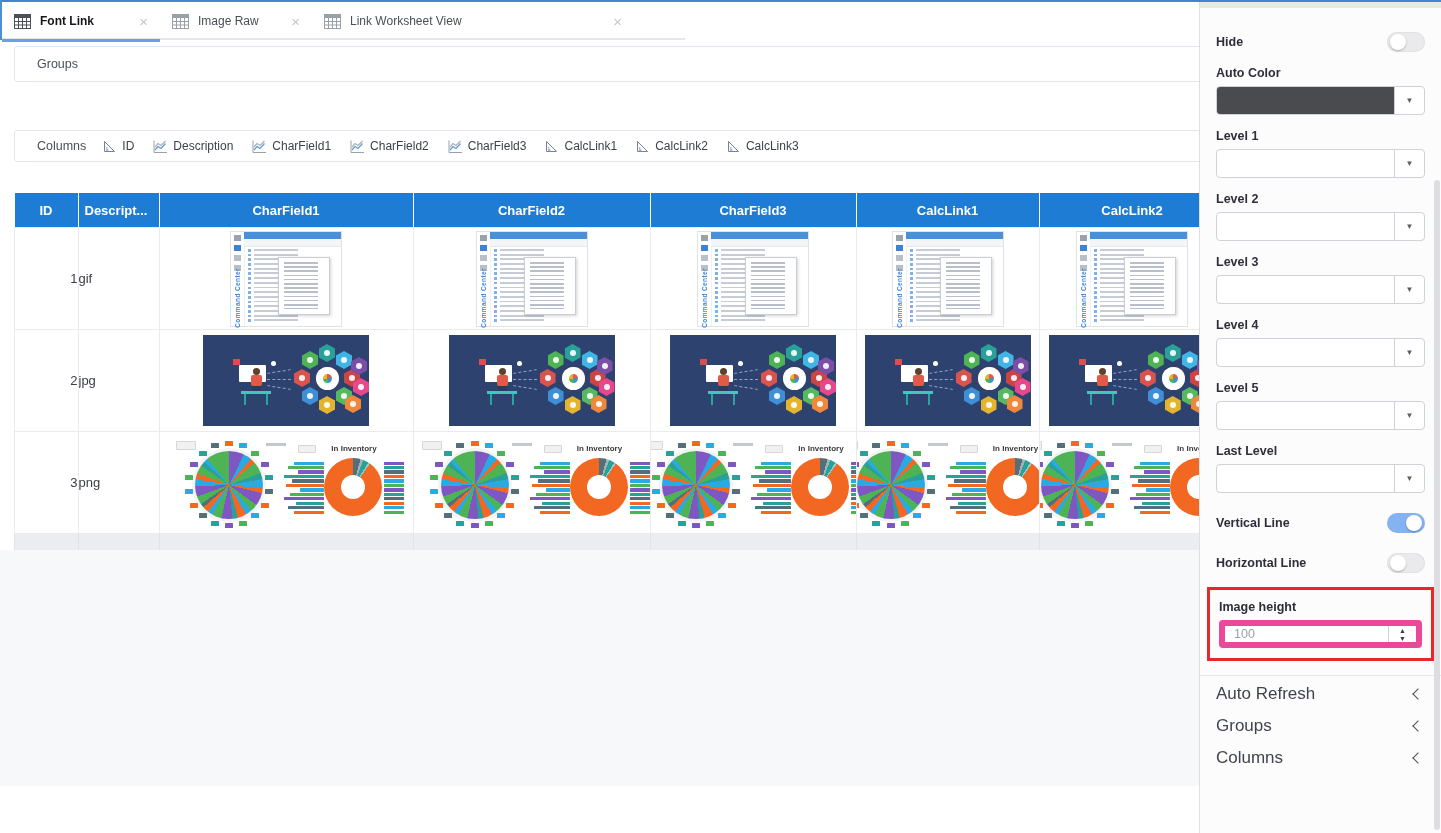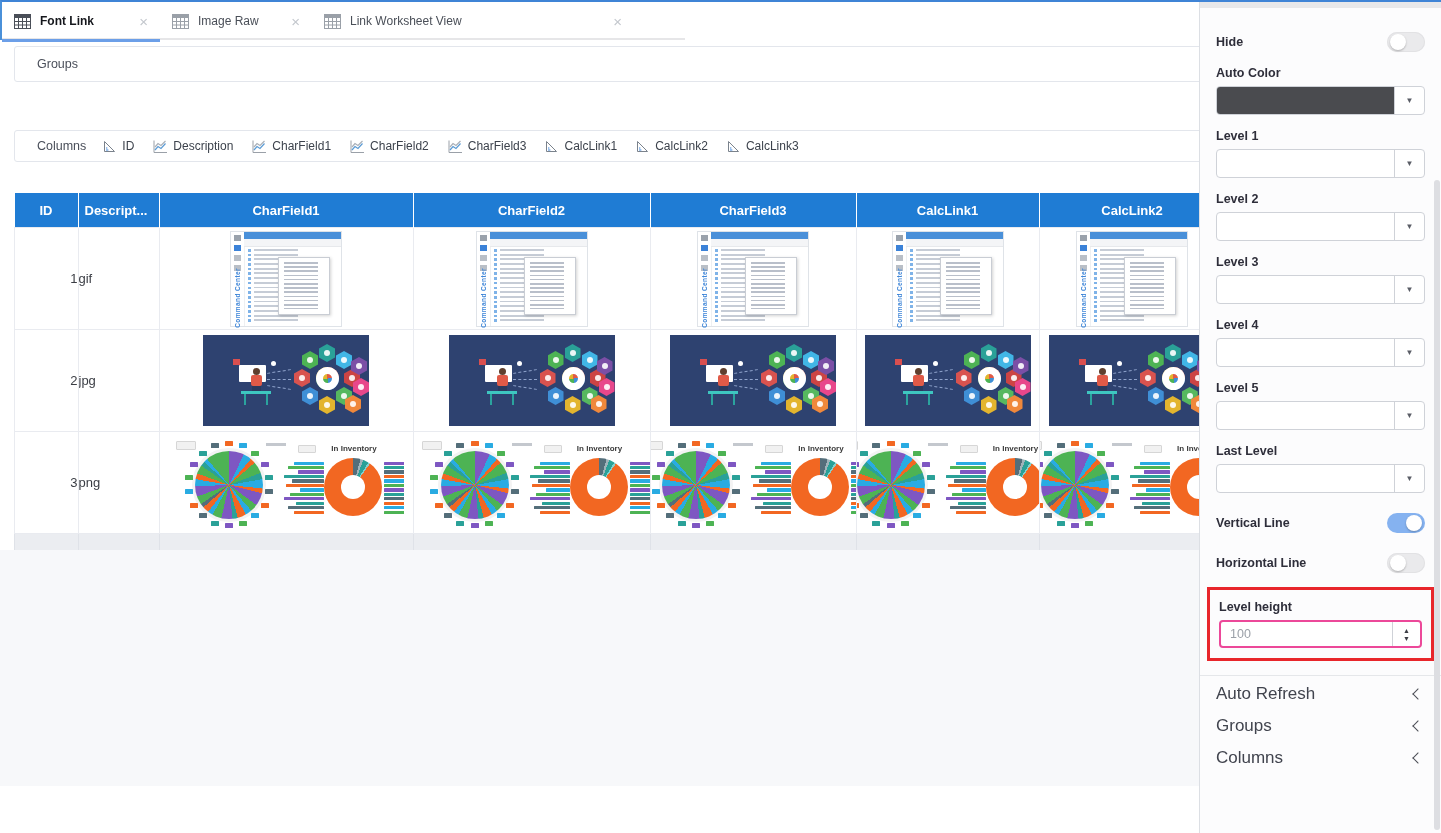--- a/index.html
+++ b/index.html
@@ -70,21 +70,21 @@
   .toggle.on{background:#85b2f0;box-shadow:none;}
   .toggle.on .knob{left:auto;right:3px;}
   .dd{height:29px;background:#fff;border:1px solid #cfd2d8;border-radius:4px;display:flex;
     box-sizing:border-box;cursor:pointer;}
   .dd-val{flex:1;font-size:12px;color:#3a3d44;display:flex;align-items:center;padding-left:10px;}
   .dd-btn{width:29px;border-left:1px solid #cfd2d8;display:flex;align-items:center;
     justify-content:center;color:#5a5d66;font-size:8px;}
   .color-dd .dd-val{border-radius:3px 0 0 3px;}
   .red-box{border:3px solid #e8262b;margin:14px -9px 0;padding:2px 9px 10px;}
   .red-box .prop-label{margin-top:8px;}
-  .num-wrap{display:flex;height:28px;border:2px solid #ec4899;border-radius:4px;background:#fff;box-sizing:border-box;}
+  .num-wrap{display:flex;height:28px;border:6px solid #ec4899;border-radius:4px;background:#fff;box-sizing:border-box;}
   .num-input{flex:1;border:none;outline:none;font-size:12.5px;color:#9ba0a8;padding-left:9px;
     font-family:inherit;background:transparent;min-width:0;}
   .spin{width:27px;border-left:1px solid #cfd2d8;display:flex;flex-direction:column;
     align-items:center;justify-content:center;gap:1px;}
   .spin span{font-size:7px;color:#3a3d44;line-height:1;cursor:pointer;}
   .panel-divider{height:1px;background:#e5e7ea;margin:14px -16px 2px;}
   .section-row{height:32px;display:flex;align-items:center;justify-content:space-between;cursor:pointer;}
   .section-label{font-size:17px;color:#41444e;}
   .chev-left{width:7px;height:7px;border-left:1.6px solid #4a4d55;border-bottom:1.6px solid #4a4d55;
     transform:rotate(45deg);margin-right:3px;}
@@ -1026,21 +1026,21 @@
           </span>
       </div>
       <div class="toggle-row">
         <span class="prop-label">Horizontal Line</span>
         <span class="toggle" id="hline-toggle">
             <span class="knob"></span>
           </span>
       </div>
 
       <div class="red-box" id="red-box">
-        <div class="prop-label">Level height</div>
+        <div class="prop-label">Image height</div>
         <div class="num-wrap">
           <input class="num-input" value="100" style="">
           <div class="spin">
             <span>▲</span>
             <span>▼</span>
           </div>
         </div>
       </div>
 
       <div class="panel-divider"></div>

